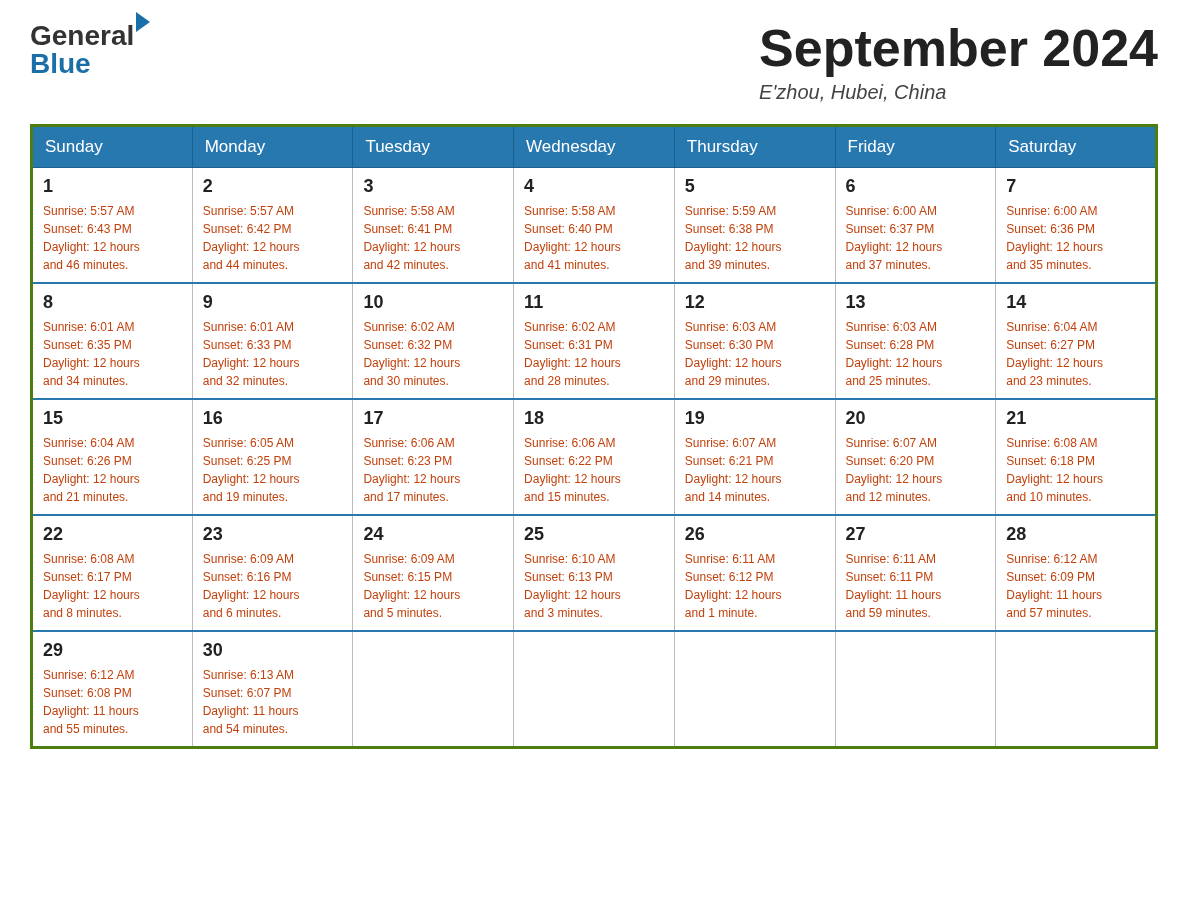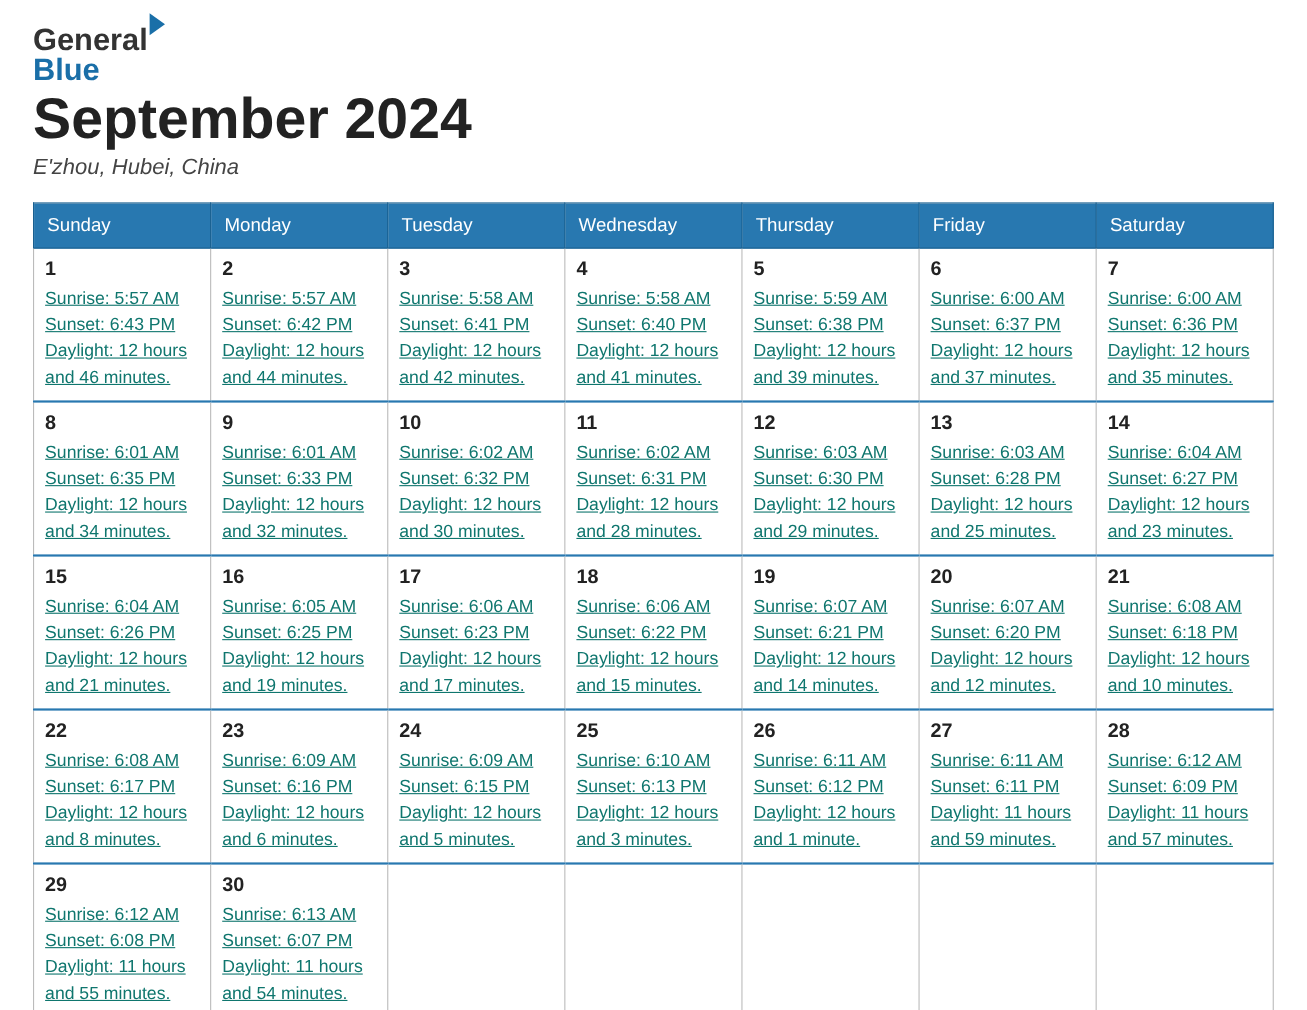--- a/index.html
+++ b/index.html
@@ -8,21 +8,20 @@
       background: #fff;
       padding: 20px 30px;
       width: 1188px;
       min-height: 918px;
     }
     .header {
       display: flex;
       justify-content: space-between;
       align-items: flex-start;
       margin-bottom: 20px;
-      flex-direction: column;
     }
     .logo {
       display: flex;
       align-items: center;
       gap: 0px;
     }
     .logo-text-general {
       font-size: 28px;
       font-weight: bold;
       color: #333;
@@ -55,21 +54,21 @@
     }
     .location {
       font-size: 20px;
       color: #444;
       margin-top: 4px;
       font-style: italic;
     }
     .calendar {
       width: 100%;
       border-collapse: collapse;
-      border: 1px solid #4d7c0f;
+      border: 3px solid #4d7c0f;
     }
     .calendar th {
       background-color: #2878b0;
       color: #fff;
       padding: 10px 12px;
       text-align: left;
       font-size: 17px;
       font-weight: normal;
       border: 1px solid #1a6090;
     }
@@ -81,24 +80,23 @@
       min-height: 100px;
     }
     .day-number {
       font-size: 18px;
       font-weight: bold;
       color: #222;
       margin-bottom: 5px;
       display: block;
     }
     .day-info {
-      font-size: 16px;
-      color: #0f766e;
+      font-size: 12px;
+      color: #c2410c;
       line-height: 1.5;
-      text-decoration: underline;
     }
     .row-separator td {
       border-top: 2px solid #2878b0;
     }
     .empty-cell {
       background: #fff;
     }
   </style>
 </head>
 <body>

